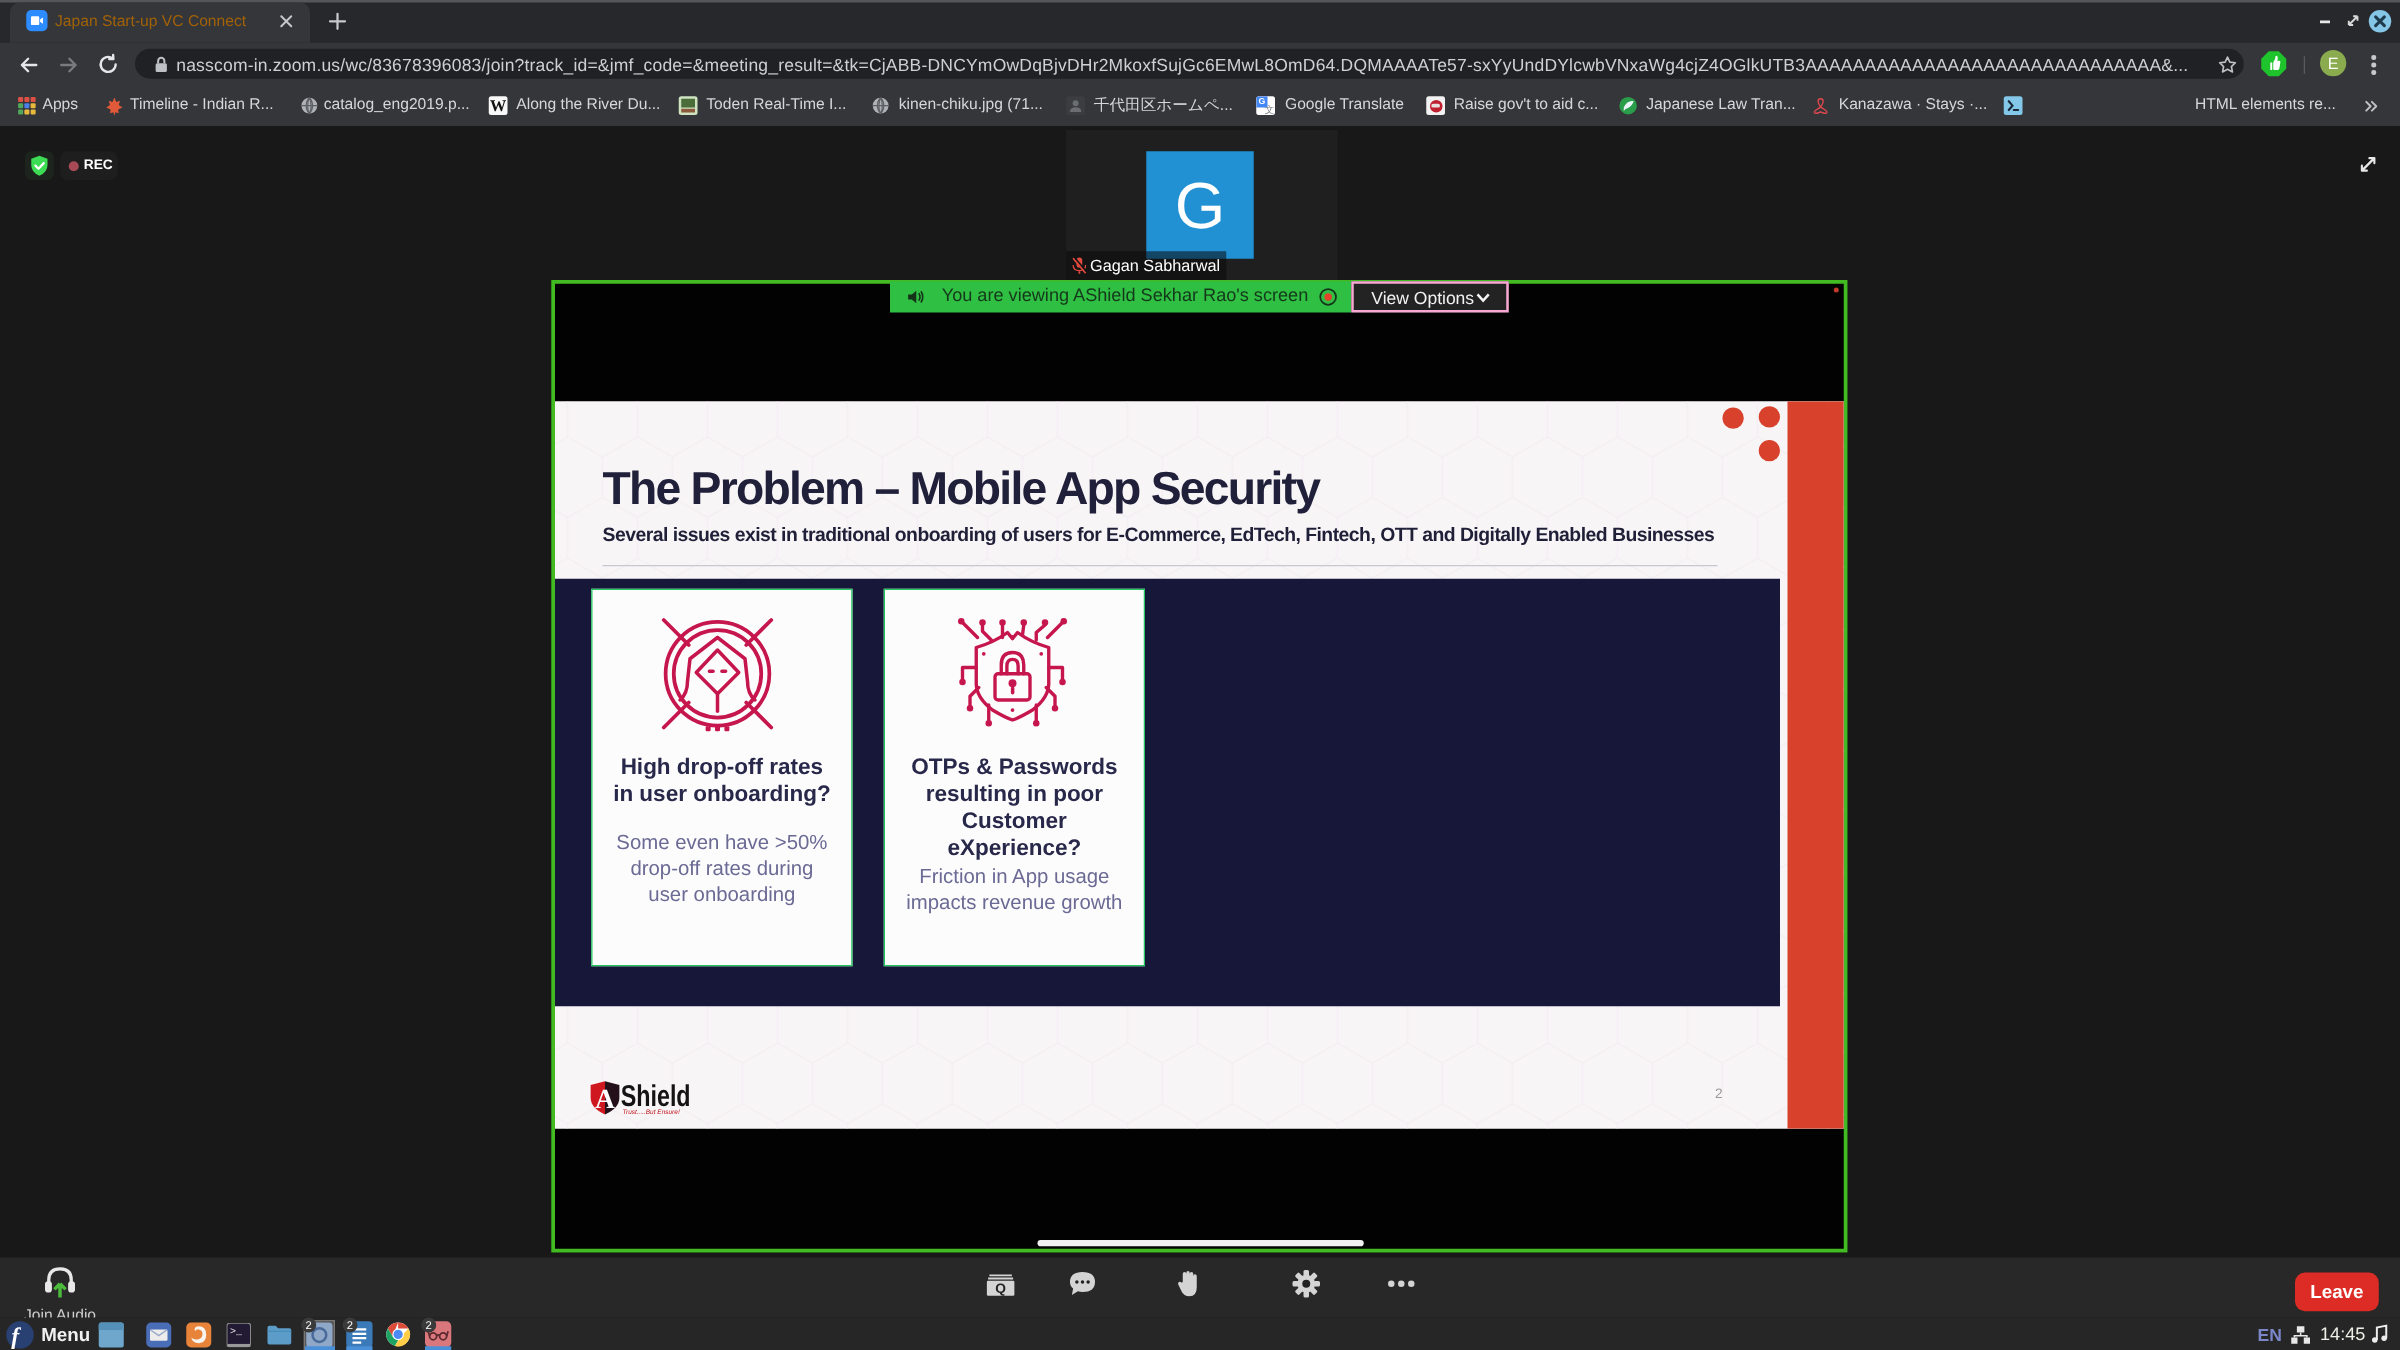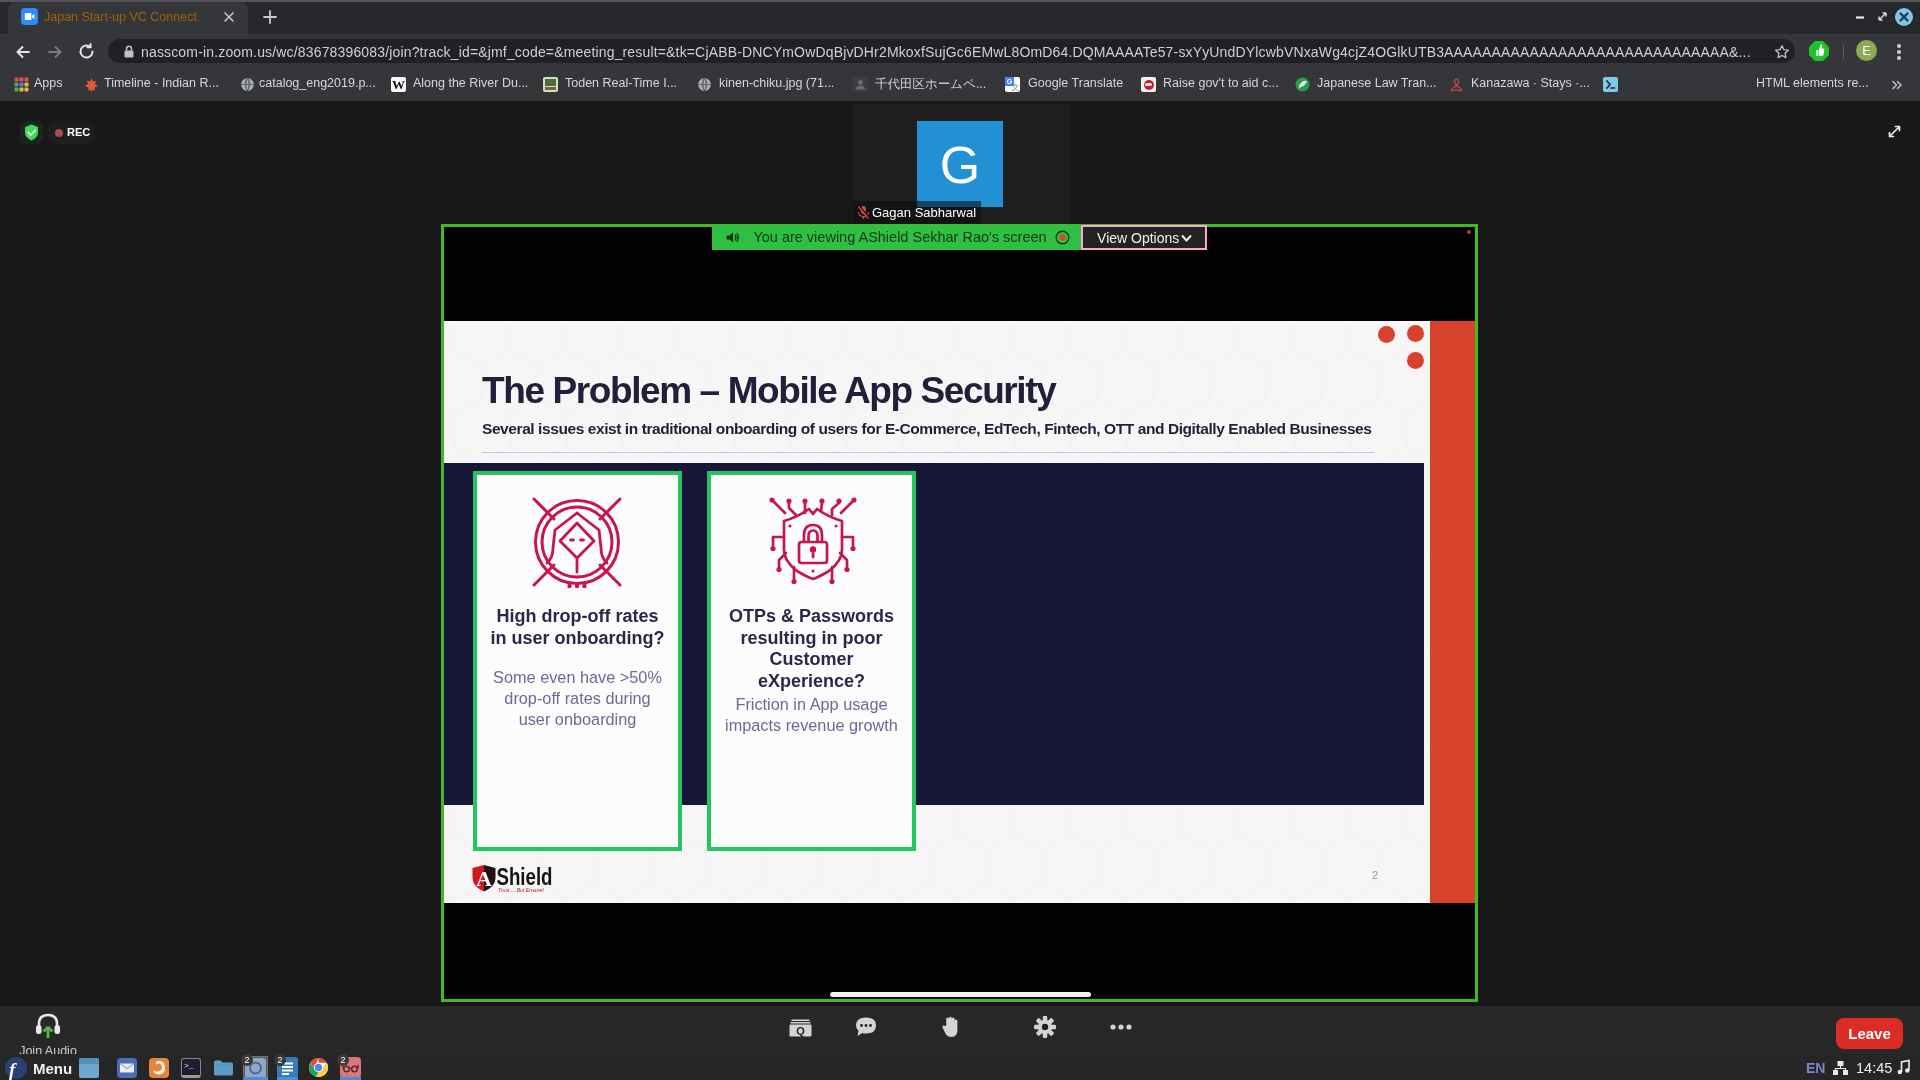--- a/index.html
+++ b/index.html
@@ -25,21 +25,21 @@
 #banner { position:absolute; left:712px; top:225px; width:369px; height:25px; background:#2fbf43; color:#173c1b; font-size:14.5px; line-height:25px; text-align:center; }
 #viewopt { position:absolute; left:1081px; top:225px; width:126px; height:25px; background:#232323; border:2px solid #f9a8d4; color:#f2f2f2; font-size:14px; line-height:23px; text-align:center; }
 
 #slide { position:absolute; left:444px; top:321px; width:1031px; height:582px; background:#f8f5f7; overflow:hidden; }
 #stripe { position:absolute; left:986px; top:0; width:45px; height:582px; background:#d8422c; }
 .dot { position:absolute; width:17px; height:17px; border-radius:50%; background:#d8422c; }
 #stitle { position:absolute; left:38px; top:49px; font-size:37px; font-weight:bold; color:#20203a; letter-spacing:-1.4px; }
 #ssub { position:absolute; left:38px; top:99px; font-size:15.5px; font-weight:bold; color:#1f1f38; letter-spacing:-0.42px; }
 #sdiv { position:absolute; left:38px; top:131px; width:892px; height:1px; background:#c8c8d0; }
 #navy { position:absolute; left:0; top:142px; width:980px; height:342px; background:#171739; }
-.card { position:absolute; top:150px; width:209px; height:380px; background:#fdfcfd; border:4px solid #22c55e; }
+.card { position:absolute; top:150px; width:209px; height:302px; background:#fdfcfd; border:1px solid #22c55e; }
 #card1 { left:29px; }
 #card2 { left:263px; }
 .ctitle { position:absolute; width:100%; text-align:center; font-weight:bold; color:#28284a; font-size:18px; line-height:21.5px; }
 .cbody { position:absolute; width:100%; text-align:center; color:#6a6a94; font-size:16.3px; line-height:21px; }
 #logo { position:absolute; left:28px; top:541px; width:110px; height:36px; }
 #pnum { position:absolute; left:928px; top:548px; font-size:11px; color:#999; }
 #scrollline { position:absolute; left:830px; top:992px; width:261px; height:5px; border-radius:3px; background:#f0f0f0; }
 
 #ztoolbar { position:absolute; left:0; top:1006px; width:1920px; height:48px; background:#282828; }
 .zbtn { position:absolute; top:1015px; text-align:center; color:#d8d8d8; }

